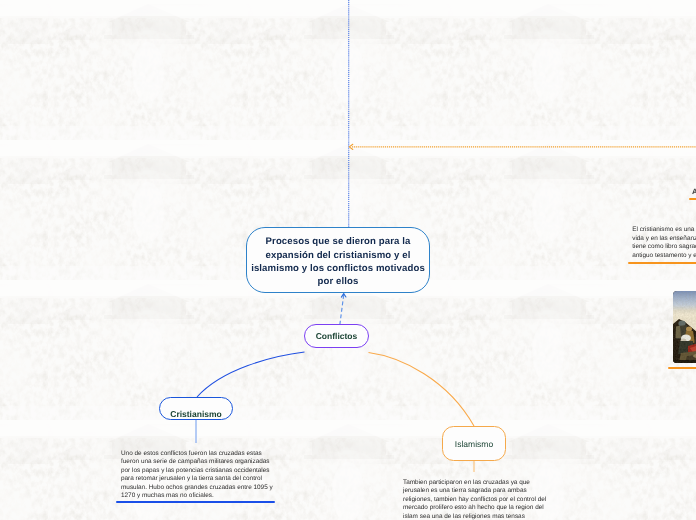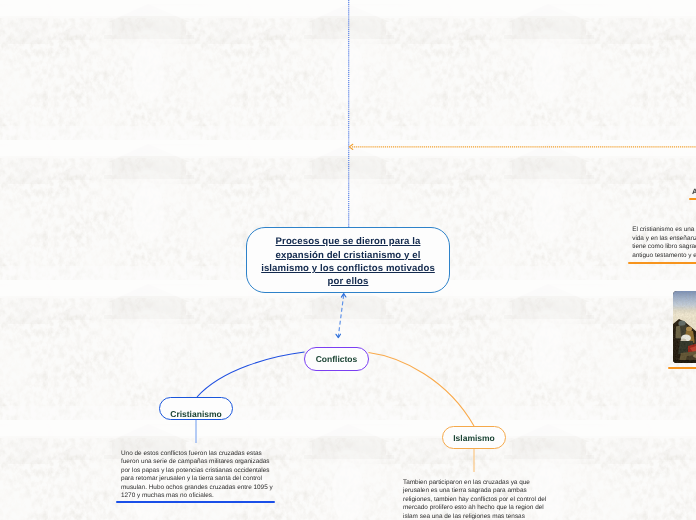--- a/index.html
+++ b/index.html
@@ -11,33 +11,33 @@
        font-family:"Liberation Sans",sans-serif;
        -webkit-font-smoothing:antialiased;text-rendering:geometricPrecision;}
   #stage{position:relative;width:696px;height:520px;overflow:hidden;
       transform:translateZ(0);}
   .bglayer{position:absolute;left:0;top:0;width:696px;height:520px;}
   #conns{position:absolute;left:0;top:0;width:696px;height:520px;overflow:visible;}
 
   .node{position:absolute;box-sizing:border-box;display:flex;align-items:center;
         justify-content:center;text-align:center;color:#15402f;background:#fdfdfd;}
 
-  #root-node{left:246px;top:227px;width:204px;height:66px;border:1.4px solid #2e82c9;
+  #root-node{left:246px;top:227px;width:184px;height:66px;border:1.4px solid #2e82c9;
       border-radius:19px;font-weight:bold;font-size:9.6px;line-height:13.3px;
-      letter-spacing:0.1px;color:#12294d;text-decoration:underline;}
+      letter-spacing:0.1px;color:#12294d;}
   #root-node span{display:block;width:180px;padding-top:3.8px;}
 
-  #conflictos-node{left:304px;top:347px;width:65px;height:24px;border:1.7px solid #7b3ff2;
+  #conflictos-node{left:304px;top:324px;width:65px;height:24px;border:1.7px solid #7b3ff2;
       border-radius:12px;font-size:8.5px;font-weight:bold;color:#1b4434;}
 
   #cristianismo-node{left:159px;top:396.5px;width:74px;height:23px;border:1.4px solid #1a56db;
       border-radius:11.5px;font-size:8.5px;font-weight:bold;color:#1b4434;align-items:flex-end;}
 
-  #islamismo-node{left:442px;top:426px;width:64px;height:23px;border:1.4px solid #f5a94b;
-      border-radius:11.5px;font-size:8.5px;font-weight:bold;color:#1b4434;}
+  #islamismo-node{left:442px;top:426px;width:64px;height:35px;border:1.4px solid #f5a94b;
+      border-radius:11.5px;font-size:8.5px;font-weight:normal;color:#1b4434;}
 
   .body-text{position:absolute;color:#2b2b2b;font-size:6.4px;line-height:8.5px;}
   #cristianismo-text{left:121px;top:449.5px;width:152px;}
   #islamismo-text{left:403px;top:478.5px;width:146px;}
   #right-text{left:632.2px;top:225.8px;width:136px;line-height:8.7px;}
 
   .rule{position:absolute;height:2px;border-radius:1px;}
   #cristianismo-rule{left:116px;top:500.6px;width:159px;background:#1a4fe8;}
   #right-rule-top{left:688.8px;top:197.6px;width:130px;background:#f7941d;}
   #right-rule-bottom{left:628.3px;top:261.6px;width:190px;background:#f7941d;}

